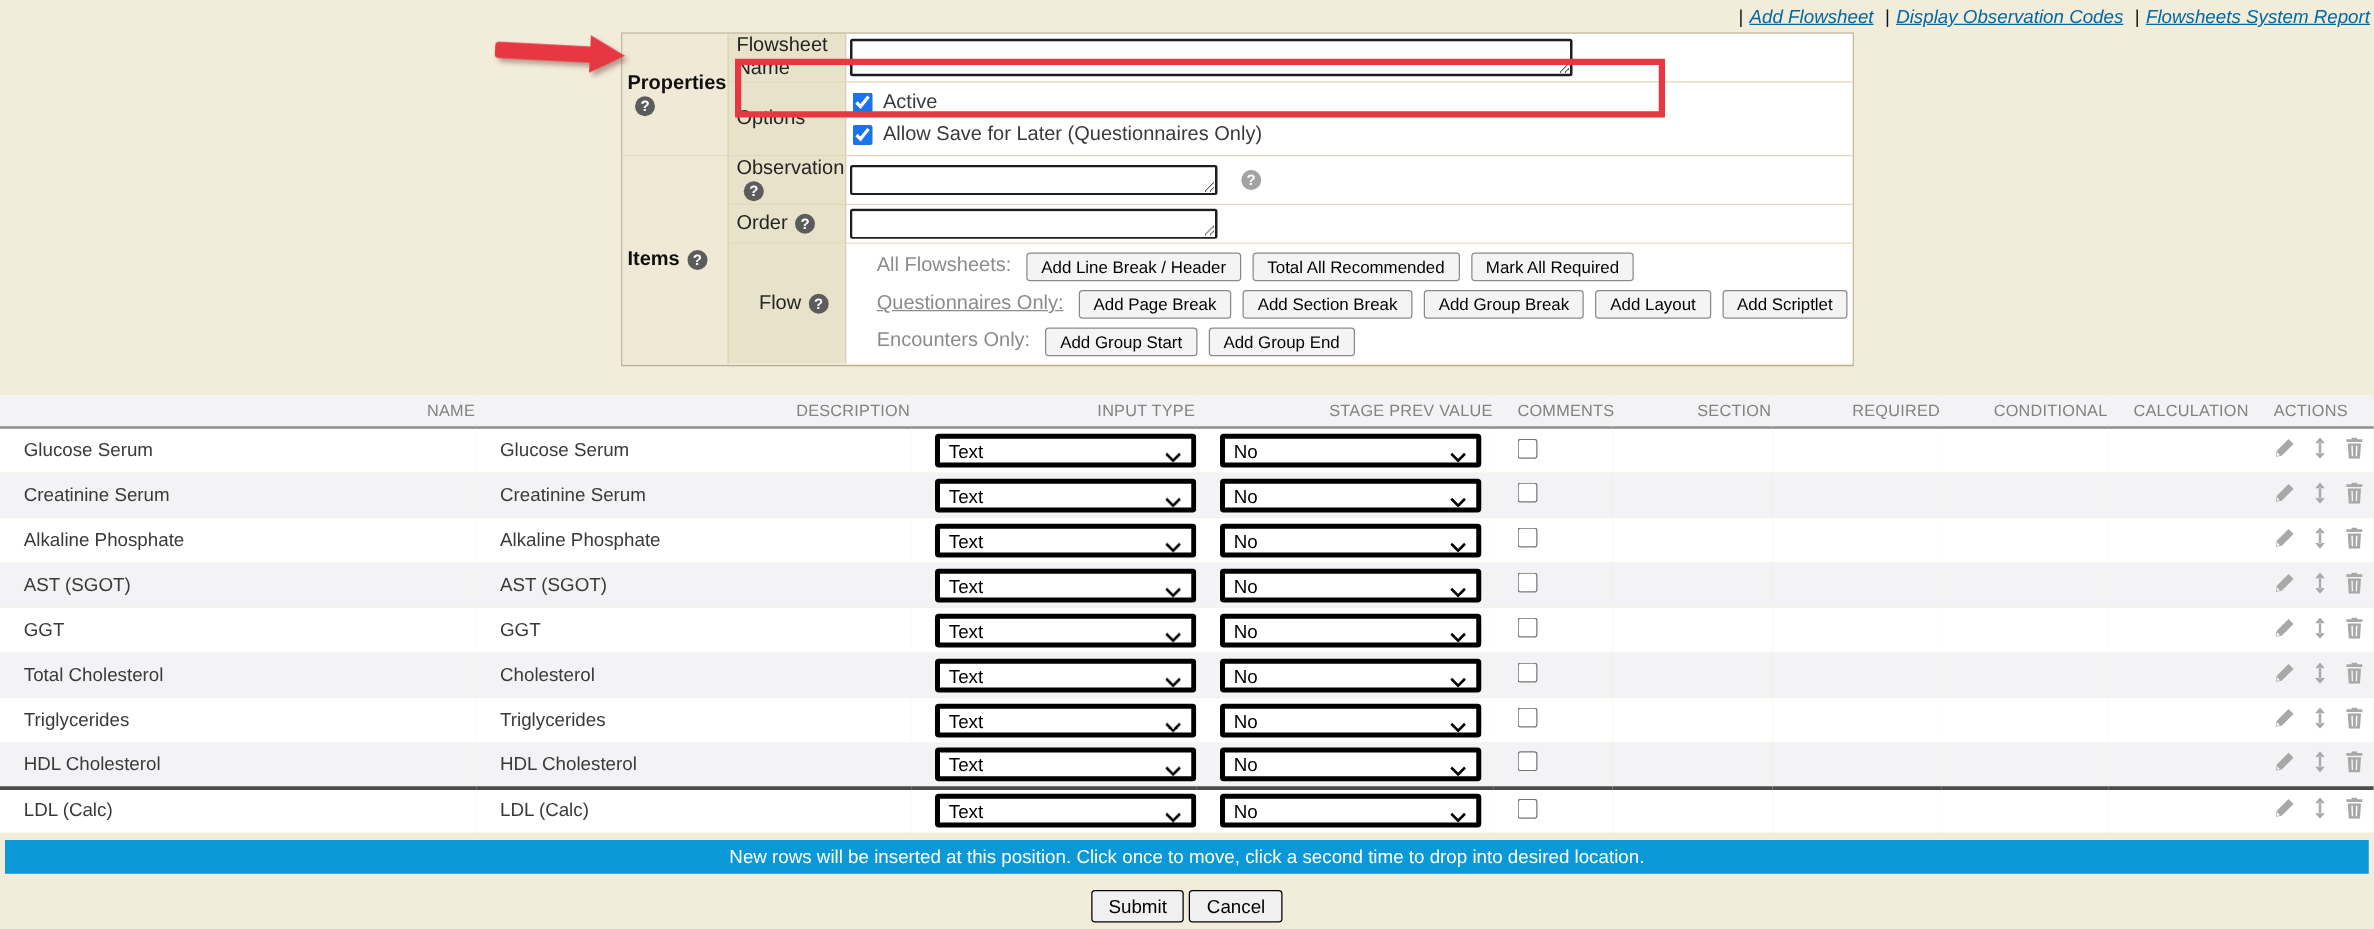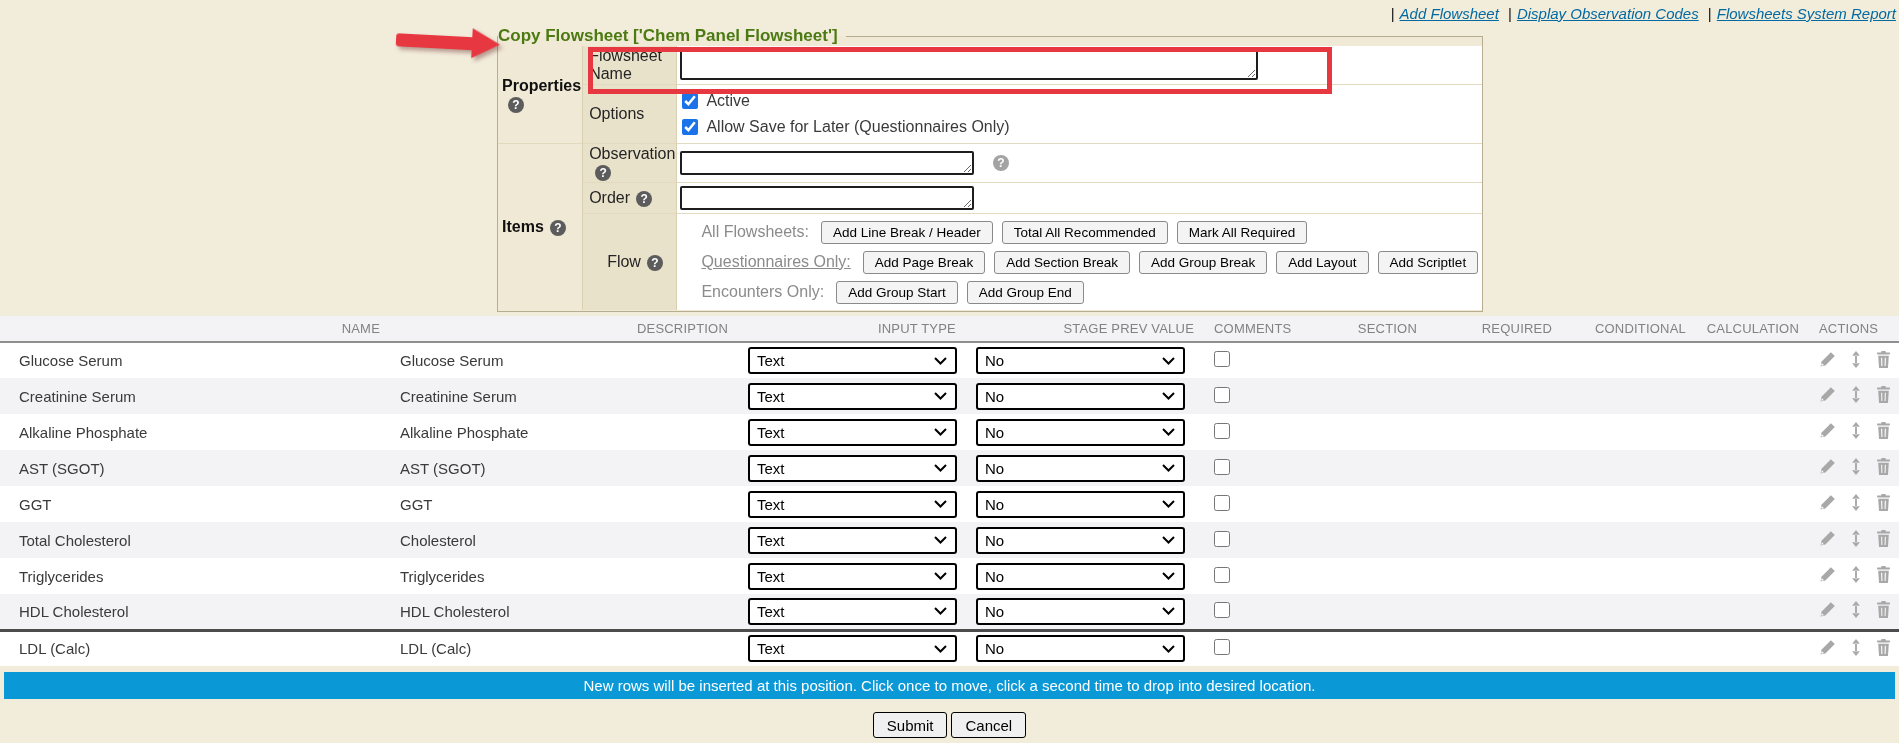--- a/index.html
+++ b/index.html
@@ -86,22 +86,22 @@
   table.maintbl tbody tr:nth-child(odd)  { background:#ffffff; }
   table.maintbl tbody tr:last-child td { border-top:3px solid #4c4c4c; }
   td.c-com { padding-left:40px; }
   td.c-com input[type=checkbox] { width:16px; height:16px; accent-color:#1a73e8; margin:0; }
   td.c-act { padding-left:0; padding-right:21px; text-align:right; }
   .acticons { display:inline-flex; gap:14px; align-items:center; }
   .acticons .ic { display:inline-flex; cursor:pointer; }
   .acticons svg { fill:#a8a8a8; }
 
   .sel {
-    display:inline-flex; align-items:center; justify-content:space-between;
-    width:209px; height:27px; border:2px solid #000000; border-radius:3px;
+    display:inline-flex; align-items:flex-end; justify-content:space-between;
+    width:209px; height:27px; border:4px solid #000000; border-radius:3px;
     background:#fff; padding:0 8px 0 7px; font-size:15px; color:#000; cursor:default;
   }
 
   
   .banner { position:absolute; top:672px; left:4px; width:1891px; height:27px; background:#0a99d6;
             color:#fff; font-size:15px; font-weight:normal; display:flex; align-items:center;
             justify-content:center; cursor:pointer; }
   .footer { position:absolute; top:712px; left:0; width:1899px; display:flex; justify-content:center; gap:4px; }
   .footer button {
     font:15px "Liberation Sans", sans-serif; color:#000; height:26px; padding:2px 13px;
@@ -111,21 +111,20 @@
 </head>
 <body>
 
 <div class="topbar">
   <span class="sep">|</span><span class="lnk">Add Flowsheet</span>
   <span class="sep">|</span><span class="lnk">Display Observation Codes</span>
   <span class="sep">|</span><span class="lnk">Flowsheets System Report</span>
 </div>
 
 <fieldset class="copyform">
-  <legend>Copy Flowsheet ['Chem Panel Flowsheet']</legend>
   <table class="formtbl">
     <tbody>
         <tr class="fn">
       <td class="gcell" rowspan="2">
         <span>Properties</span><span class="help">?</span>
       </td>
       <td class="lcell">Flowsheet Name</td>
       <td class="vcell">
         <textarea class="ta big" style=""></textarea>
       </td>

